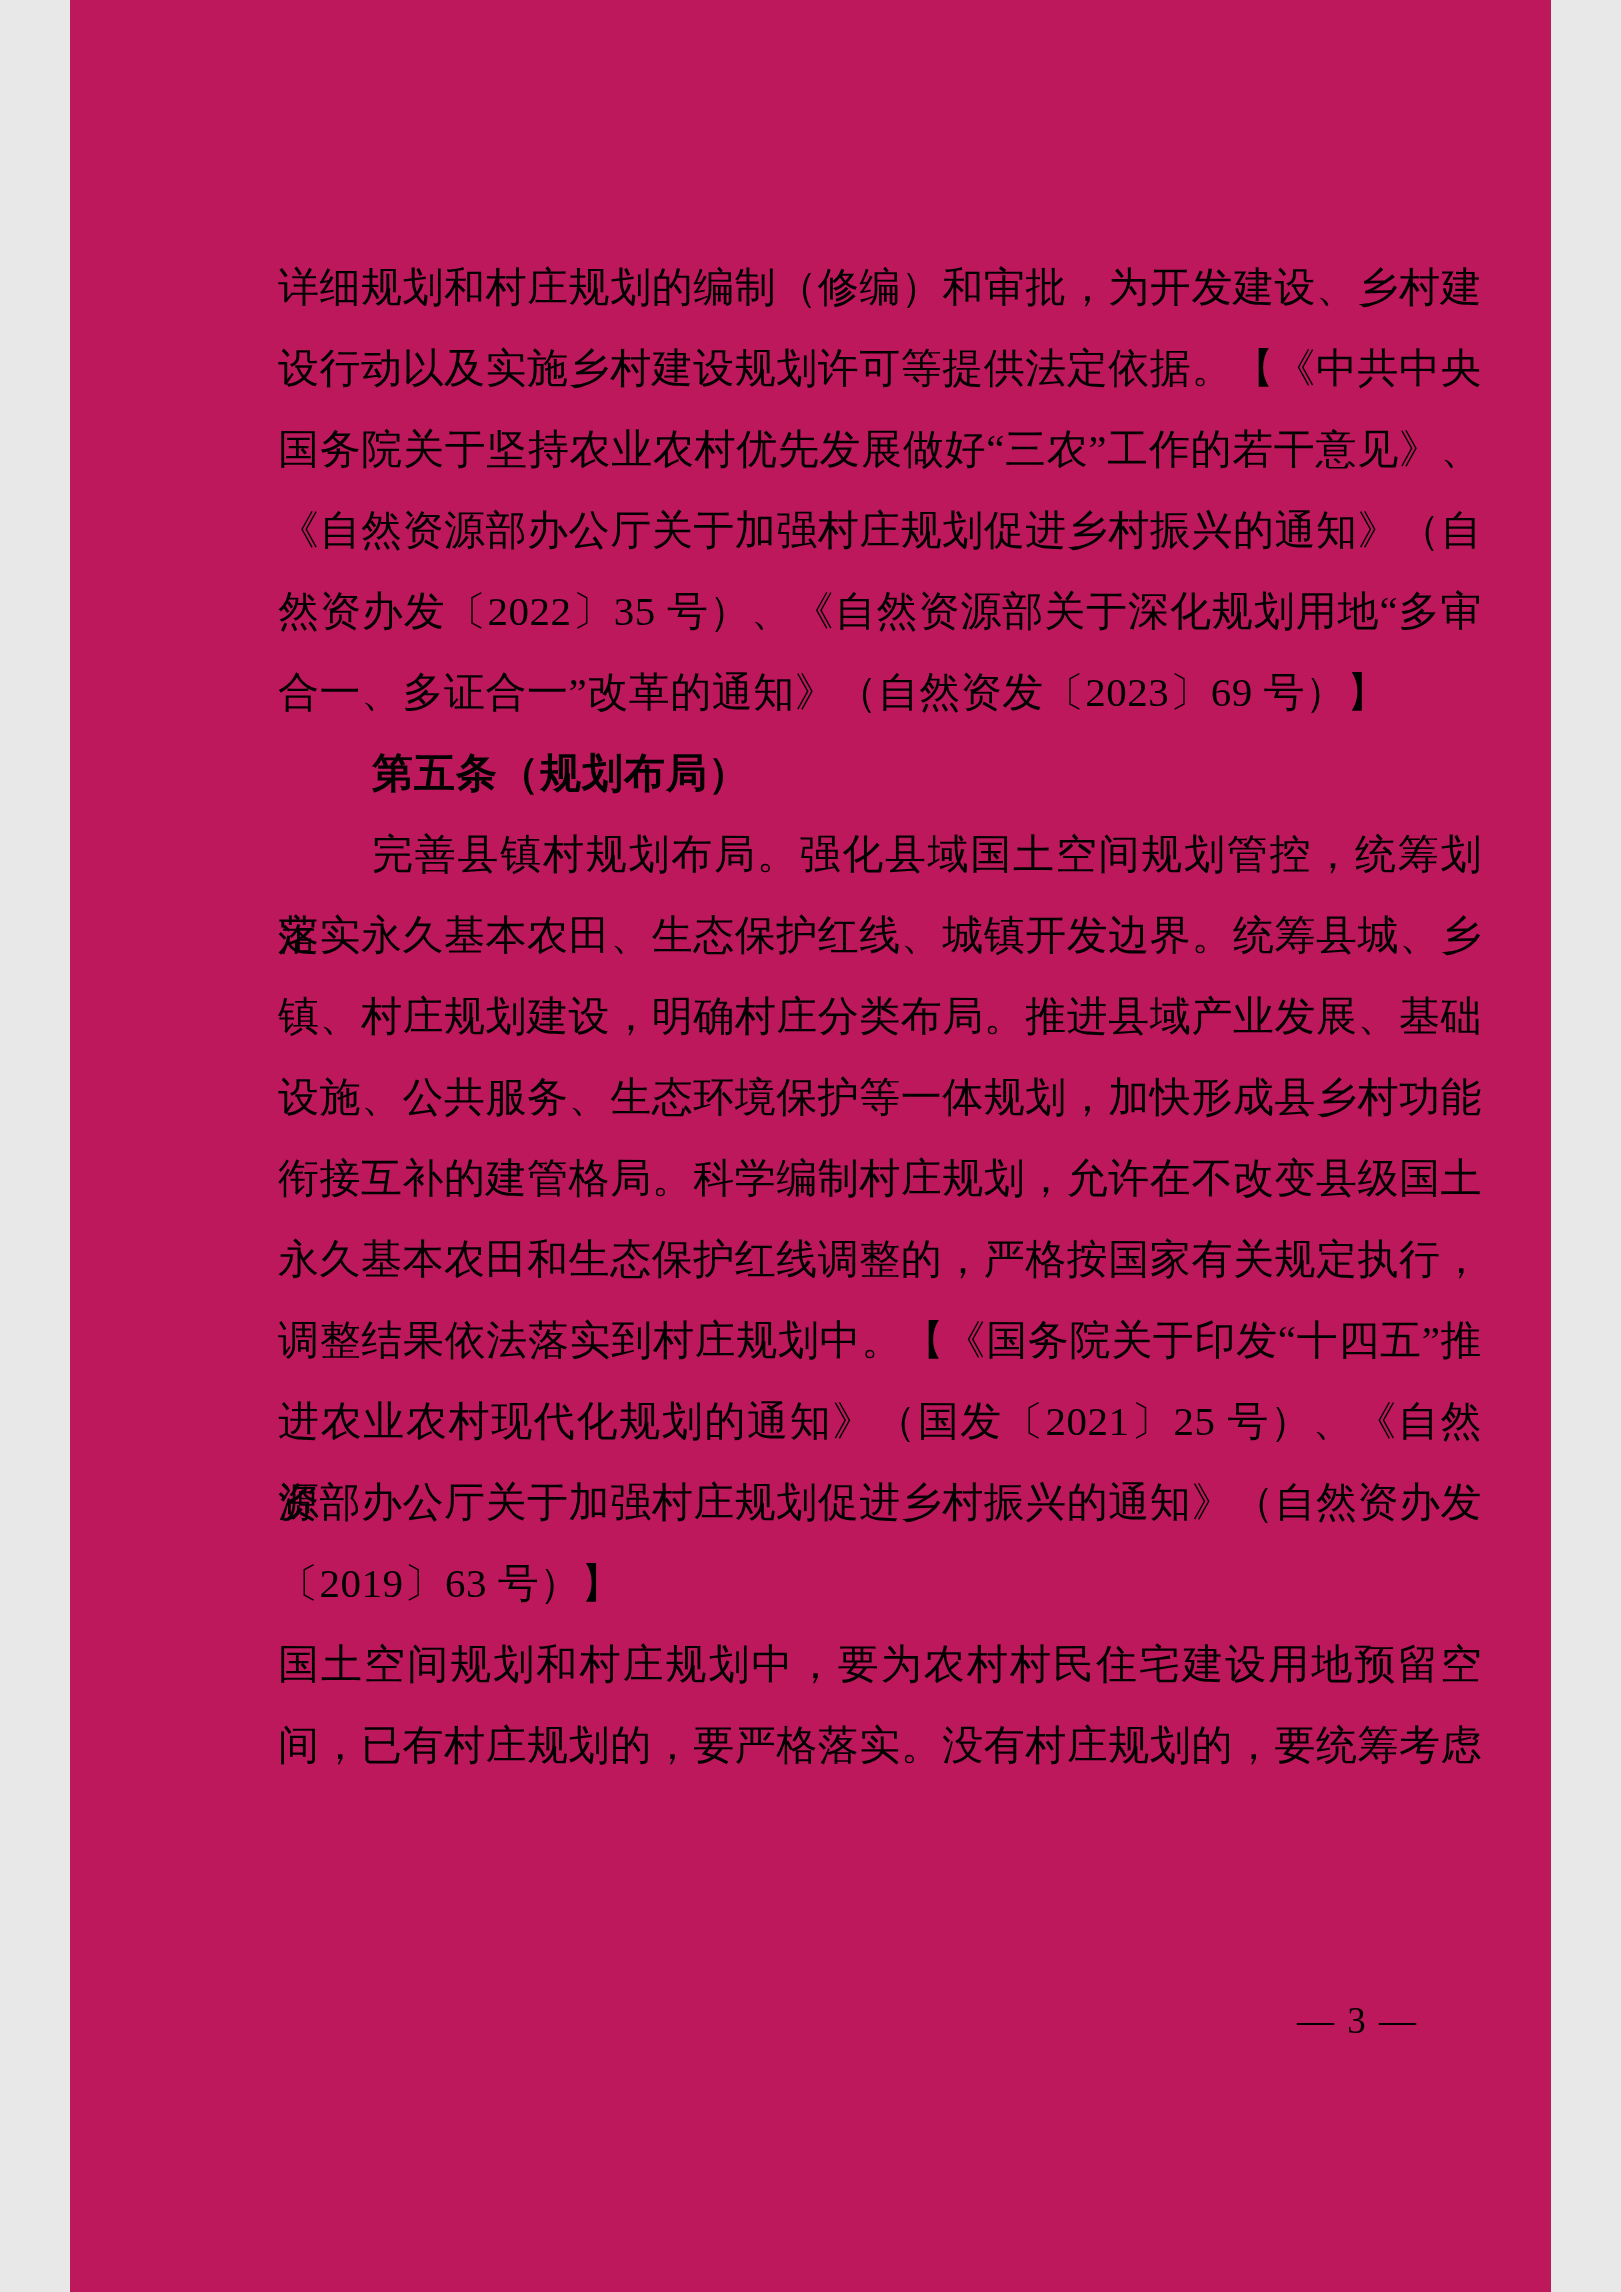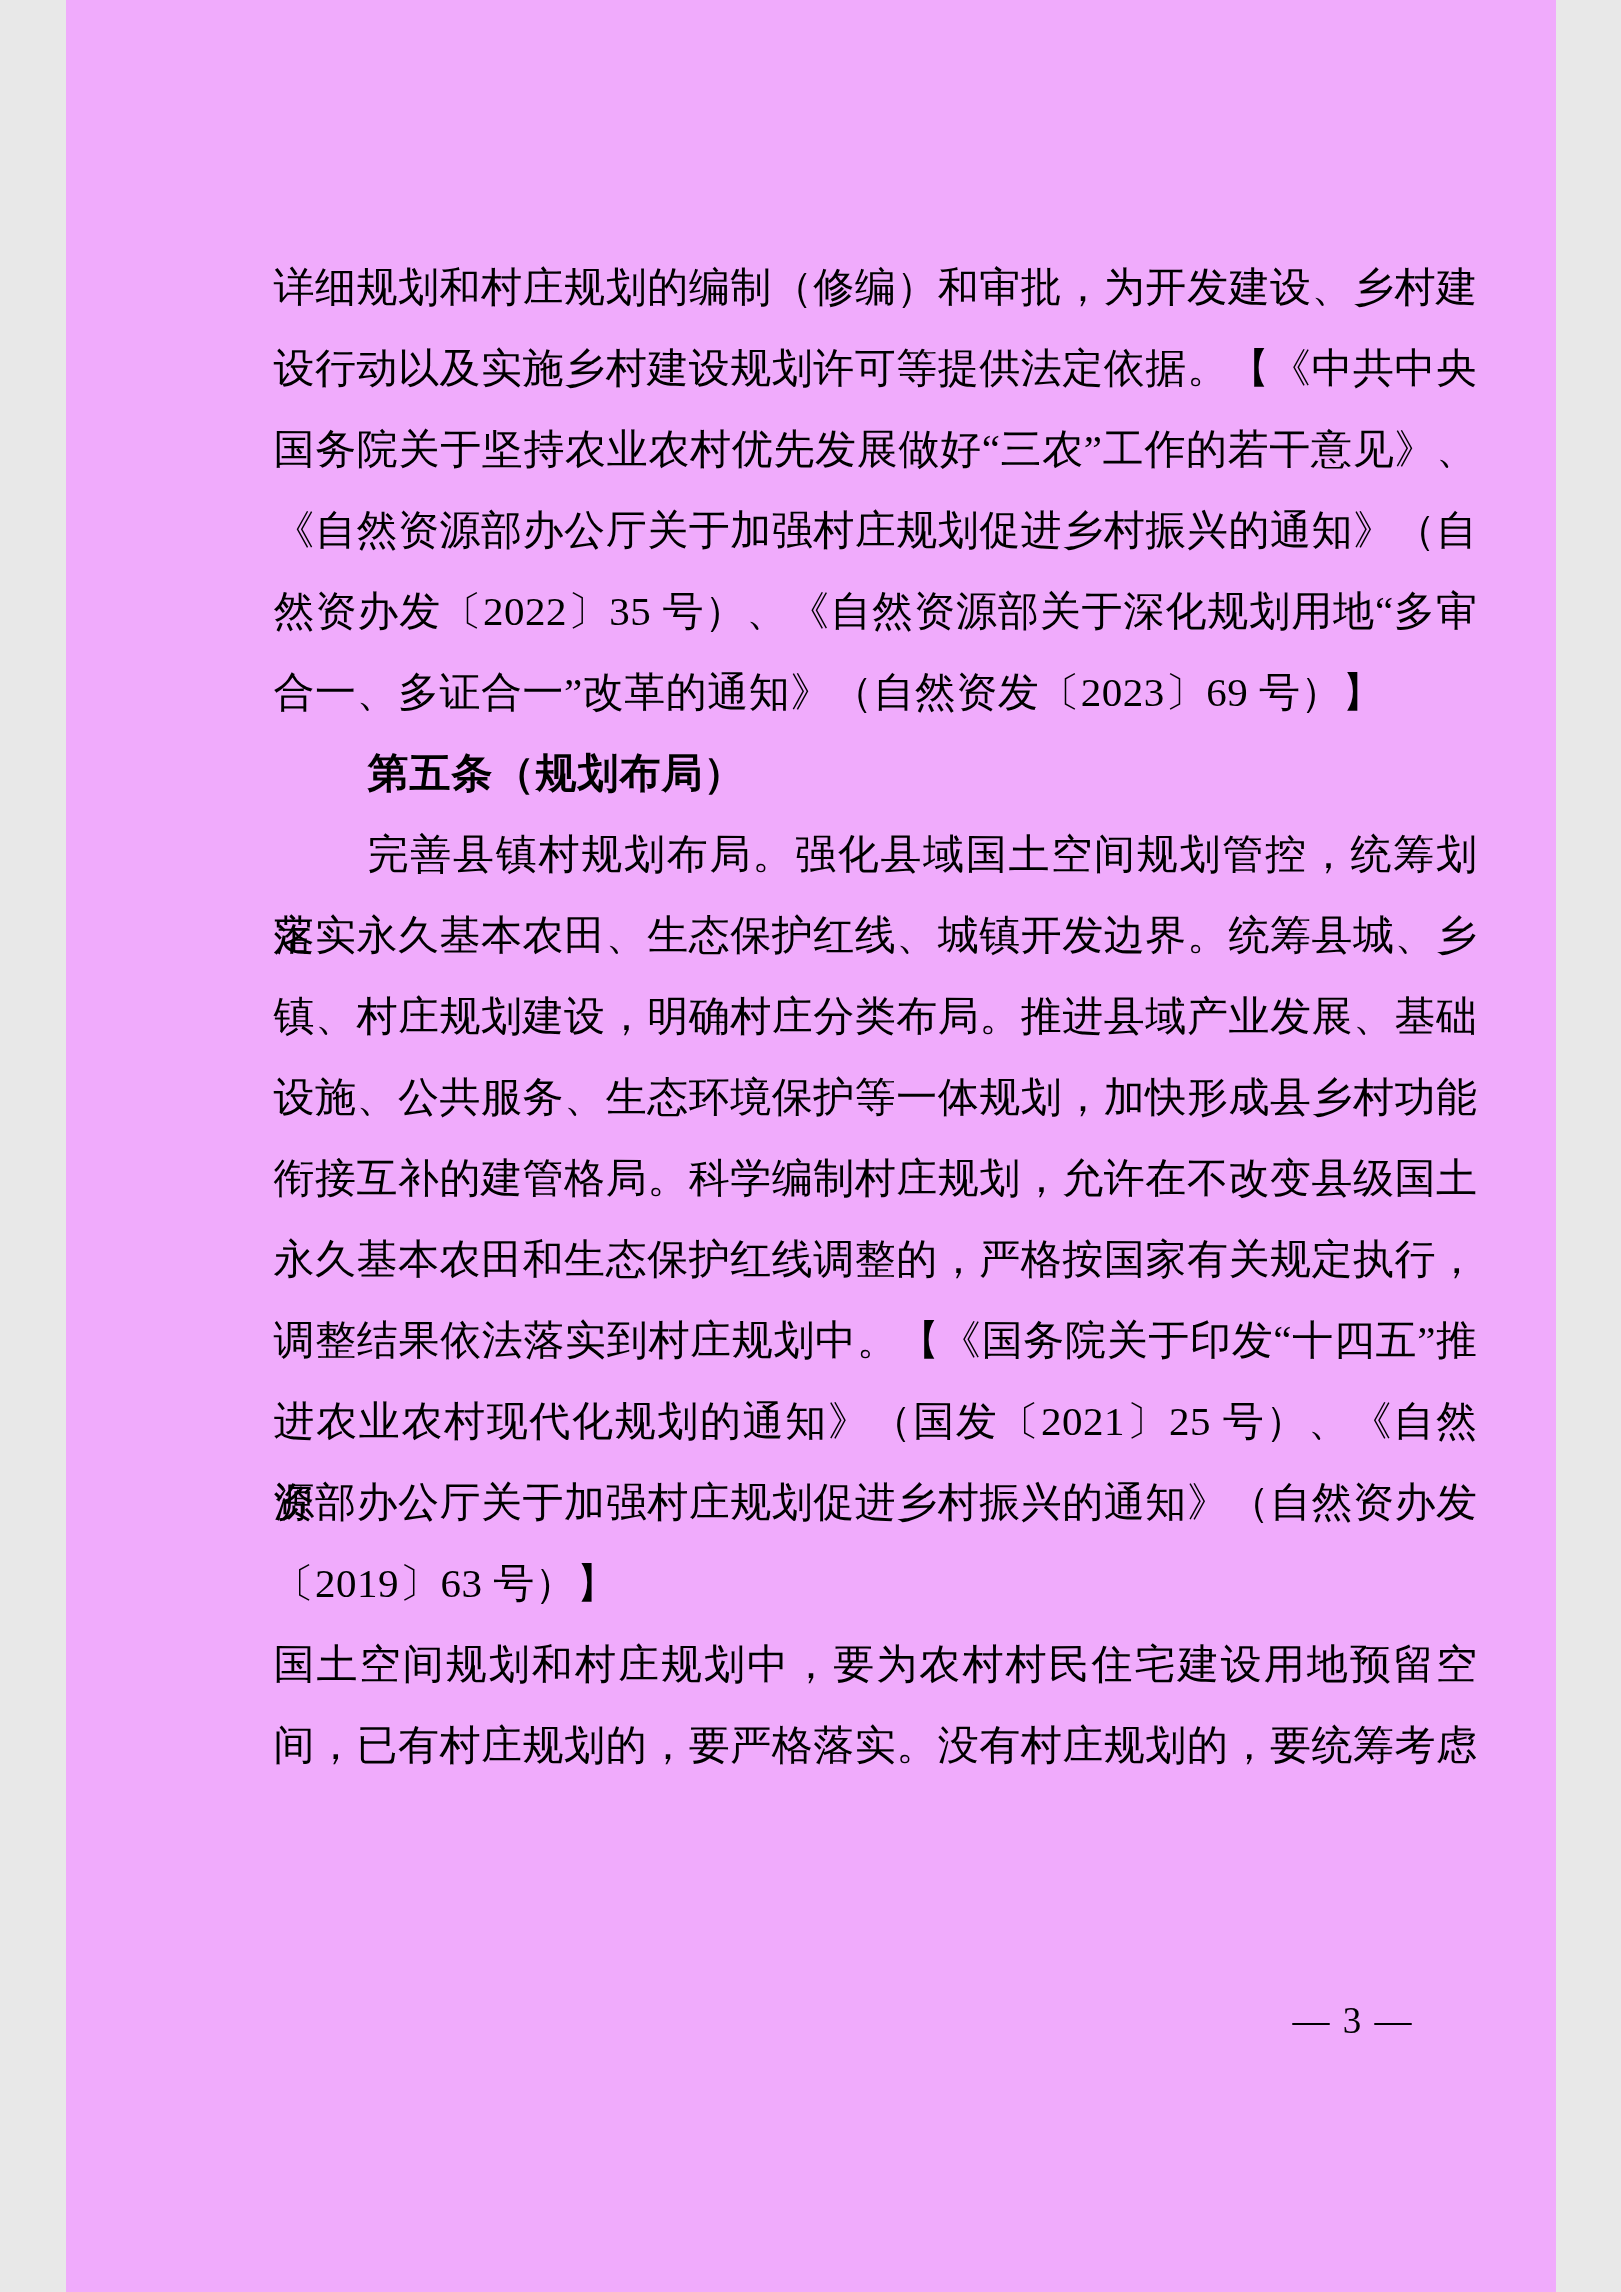--- a/index.html
+++ b/index.html
@@ -5,25 +5,24 @@
   html, body {
     margin: 0;
     padding: 0;
     background: #e8e8e8;
   }
   .page {
     position: relative;
     width: 1481px;
     height: 2293px;
     margin: 0 auto;
-    background: #f0abfc;
+    background: #be185d;
     color: #000000;
     font-family: "Liberation Serif", "DejaVu Serif", serif;
     overflow: hidden;
-    padding-left: 9px;
   }
   .content {
     position: absolute;
     left: 208px;
     top: 247px;
     width: 1204px;
   }
   .line {
     height: 81px;
     line-height: 81px;

